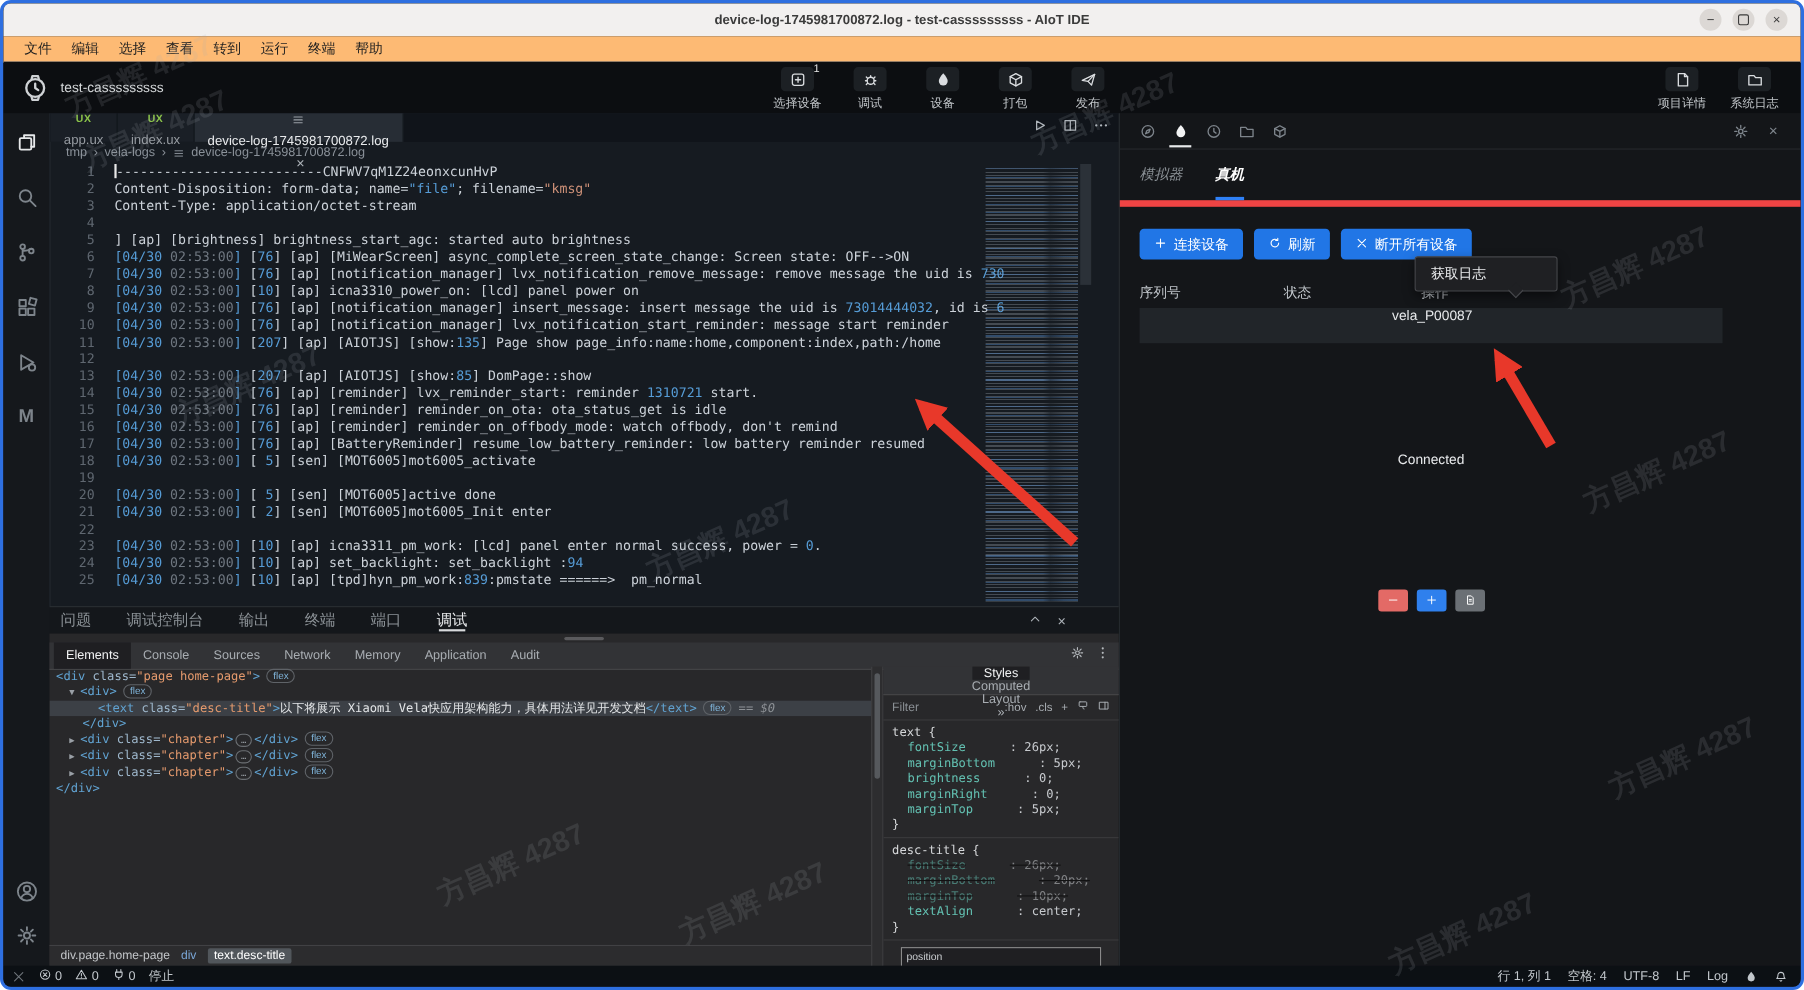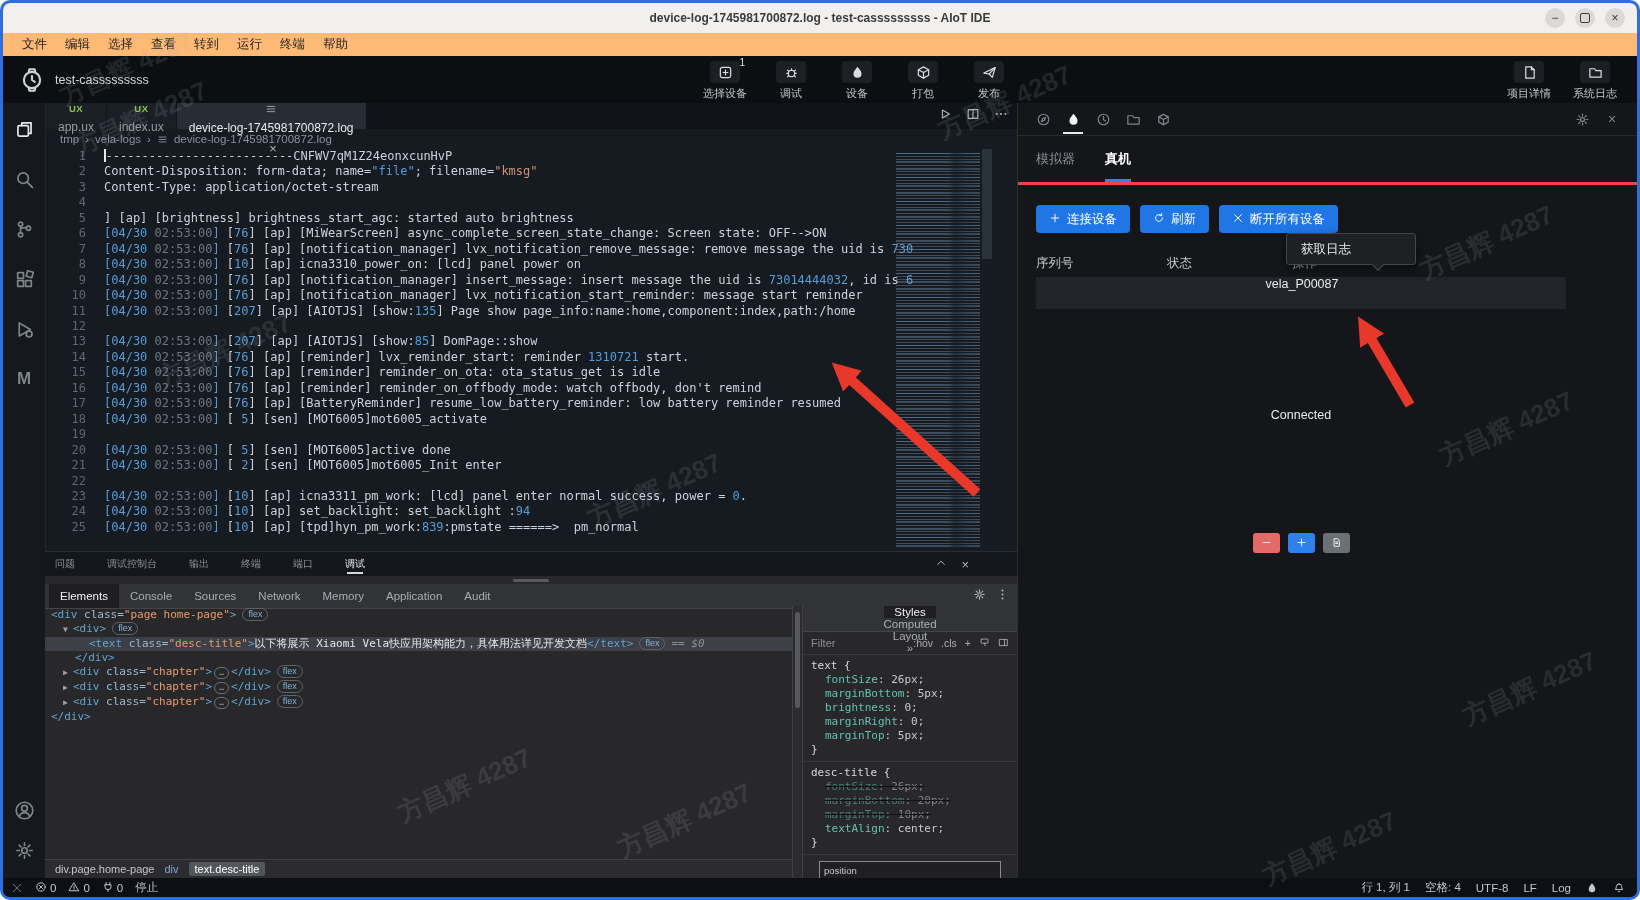--- a/index.html
+++ b/index.html
@@ -58,41 +58,41 @@
   .vscroll{position:absolute;right:26px;top:0;bottom:0;width:10px;}
   .vscroll .thumb{position:absolute;top:0;left:0;right:0;height:110px;background:rgba(140,150,160,.18);}
   
   .rightpanel{position:absolute;left:1014px;right:0;top:100px;bottom:19px;background:#141619;border-left:1px solid #2a2f34;}
   .rp-icons{height:32px;display:flex;align-items:center;gap:8px;padding:0 14px;border-bottom:1px solid #26292d;}
   .rp-ic{position:relative;width:22px;height:30px;display:flex;align-items:center;justify-content:center;color:#7d848b;}
   .rp-ic svg{width:15px;height:15px;}
   .rp-ic.active{color:#f2f3f4;}
   .rp-ic.active::after{content:"";position:absolute;left:1px;right:1px;bottom:0;height:2px;background:#e8eaec;}
   .rp-icons .spacer{flex:1;}
-  .rp-tabs{height:46px;display:flex;align-items:flex-start;gap:30px;padding:0 18px;border-bottom:3px solid #ef4444;}
+  .rp-tabs{height:46px;display:flex;align-items:flex-start;gap:30px;padding:0 18px;border-bottom:6px solid #ef4444;font-style:italic;}
   .rp-tab{position:relative;font-size:13px;color:#8b9196;height:100%;display:flex;align-items:center;cursor:default;}
   .rp-tab.active{color:#ffffff;font-weight:bold;}
   .rp-tab.active::after{content:"";position:absolute;left:0;right:0;bottom:0;height:3px;background:#2f81f7;}
   .rp-actions{display:flex;gap:10px;padding:20px 0 0 18px;}
   .rp-btn{height:28px;display:inline-flex;align-items:center;gap:6px;background:#2176e6;color:#fff;border-radius:4px;padding:0 13px;font-size:12.5px;cursor:default;}
   .rp-btn svg{width:12px;height:12px;}
   .rp-table{margin:16px 0 0 18px;width:530px;font-size:12.5px;}
   .rp-thead{display:flex;height:28px;align-items:center;color:#c2c7cc;}
   .rp-row{display:flex;height:32px;align-items:center;background:#212529;color:#e8eaec;flex-direction:column;}
   .col1{flex:0 0 131px;}  .col2{flex:0 0 125px;}  .col3{flex:1;display:flex;gap:8px;align-items:center;}
   .rp-row .col1{padding-left:2px;}
   .op-btn{width:27px;height:20px;border-radius:3px;display:flex;align-items:center;justify-content:center;color:#fff;font-size:13px;cursor:default;}
   .op-red{background:#e36a66;} .op-blue{background:#2f80ed;} .op-gray{background:#6b7075;}
   .op-btn svg{width:11px;height:11px;}
   .rp-tooltip{position:absolute;left:268px;top:130px;min-width:100px;height:30px;background:#1f2023;border:1px solid #45464a;border-radius:3px;display:flex;align-items:center;padding:0 14px;font-size:12.5px;color:#e8eaec;box-shadow:0 4px 10px rgba(0,0,0,.5);z-index:20;}
   .rp-tooltip::after{content:"";position:absolute;left:86px;bottom:-5px;width:9px;height:9px;background:#1f2023;border-right:1px solid #45464a;border-bottom:1px solid #45464a;transform:rotate(45deg);}
   
   .bottompanel{position:absolute;left:42px;top:548px;width:972px;bottom:19px;background:#14171b;border-top:1px solid #2a2f34;}
   .bp-header{height:24px;display:flex;align-items:center;gap:32px;padding-left:10px;}
-  .bp-tab{position:relative;font-size:10px;color:#8b9196;height:100%;display:flex;align-items:center;cursor:default;}
+  .bp-tab{position:relative;font-size:14px;color:#8b9196;height:100%;display:flex;align-items:center;cursor:default;}
   .bp-tab.active{color:#e8eaec;}
   .bp-tab.active::after{content:"";position:absolute;left:2px;right:2px;bottom:2px;height:2px;background:#d7d9db;}
   .bp-right{margin-left:auto;display:flex;gap:14px;padding-right:48px;color:#aeb4ba;font-size:13px;align-items:center;}
   .bp-right svg{width:12px;height:12px;}
   .devtools{position:absolute;left:0;right:0;top:24px;bottom:0;background:#28282a;}
   .dt-grip{width:36px;height:3px;border-radius:2px;background:#5a5a5d;margin:3px auto 2px;}
   .dt-tabs{height:24px;background:#323336;border-bottom:1px solid #454548;display:flex;align-items:center;padding-left:4px;}
   .dt-tab{padding:0 11px;height:100%;display:flex;align-items:center;font-size:11.5px;color:#a8adb2;cursor:default;}
   .dt-tab.active{background:#1f1f22;color:#f1f2f3;}
   .dt-tabs .dtr{margin-left:auto;display:flex;align-items:center;gap:10px;padding-right:8px;color:#b6babe;}
@@ -117,21 +117,21 @@
   .st-tab{padding:0 10px;height:100%;display:flex;align-items:center;font-size:11.5px;color:#a8adb2;}
   .st-tab.active{background:#1f1f22;color:#f1f2f3;}
   .st-filter{height:22px;display:flex;align-items:center;border-bottom:1px solid #3a3a3c;padding:0 8px;font-family:"Liberation Sans",sans-serif;gap:8px;}
   .st-filter .ph{color:#8a8f94;font-size:11px;flex:1;}
   .st-filter .fa{color:#a8adb2;font-size:10.5px;}
   .st-filter svg{width:11px;height:11px;color:#a8adb2;}
   .st-rules{flex:1;overflow:hidden;font-size:11px;line-height:14px;}
   .st-rule{padding:4px 8px;border-bottom:1px solid #3a3a3c;}
   .st-sel{color:#d6d8da;}
   .st-prop{padding-left:14px;}
-  .pn{color:#63c1b2;} .pv{color:#c7cace;}
+  .pn{color:#63c1b2;} .pv{color:#c7cace;margin-left:40px;}
   .struck{text-decoration:line-through;opacity:.55;}
   .st-box{padding:6px 16px;}
   .bm-outer{border:1px solid #8a8a8a;background:#1f1f22;padding:2px 4px 0;height:70px;}
   .bm-label{font-size:9.5px;color:#c9cccf;font-family:"Liberation Sans",sans-serif;}
   
   .statusbar{position:absolute;left:0;right:0;bottom:0;height:19px;background:#0c1014;display:flex;align-items:center;font-size:11.5px;color:#c2c7cc;}
   .sb-left{display:flex;align-items:center;gap:12px;padding-left:8px;}
   .sb-right{margin-left:auto;display:flex;align-items:center;gap:15px;padding-right:12px;}
   .sb-item{display:flex;align-items:center;gap:3px;}
   .sb-item svg{width:12px;height:12px;}

